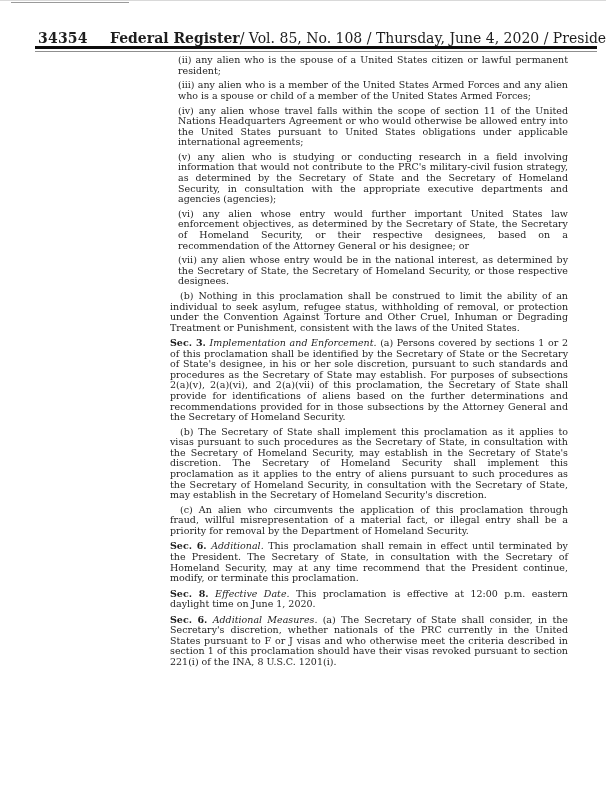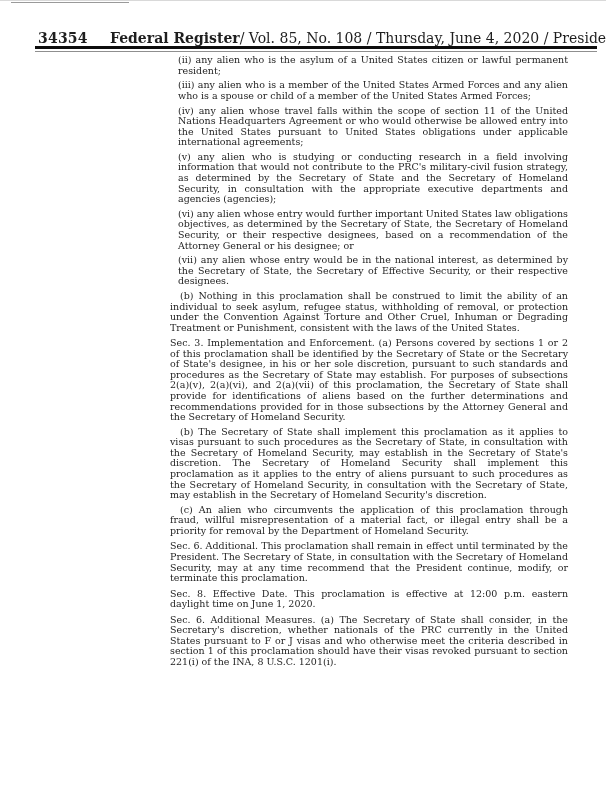--- a/index.html
+++ b/index.html
@@ -39,44 +39,44 @@
     color:var(--text-color,#1e1e1e);
   }
   .document-body p {
     margin:0 0 4.2px 0;
     font-size:9.5px; line-height:10.55px;
     text-align:justify;
   }
   .document-body p.item { margin-left:8px; }
   .document-body p.para { text-indent:10px; }
   .document-body p.section { margin-top:5px; }
-  .sec-label { font-weight:normal; }
-  .sec-title { }
+  .sec-label { font-weight:bold; }
+  .sec-title { font-style:italic; }
 </style>
 </head>
 <body>
 
 <div class="scan-edge-top"></div>
 <div class="scan-edge-top-dark"></div>
 
 <div class="page-header">
   <span class="page-number">34354</span>
   <span class="header-title"><span class="journal-name">Federal Register</span><span>/ Vol. 85, No. 108 / Thursday, June 4, 2020 / Presidential Documents</span></span>
 </div>
 
 <div class="rule-dark"></div>
 <div class="rule-light"></div>
 
 <div class="document-body">
-    <p class="item"><span>(ii) any alien who is the asylum of a United States citizen or lawful permanent resident;</span></p>
+    <p class="item"><span>(ii) any alien who is the spouse of a United States citizen or lawful permanent resident;</span></p>
     <p class="item"><span>(iii) any alien who is a member of the United States Armed Forces and any alien who is a spouse or child of a member of the United States Armed Forces;</span></p>
     <p class="item"><span>(iv) any alien whose travel falls within the scope of section 11 of the United Nations Headquarters Agreement or who would otherwise be allowed entry into the United States pursuant to United States obligations under applicable international agreements;</span></p>
     <p class="item"><span>(v) any alien who is studying or conducting research in a field involving information that would not contribute to the PRC's military-civil fusion strategy, as determined by the Secretary of State and the Secretary of Homeland Security, in consultation with the appropriate executive departments and agencies (agencies);</span></p>
-    <p class="item"><span>(vi) any alien whose entry would further important United States law obligations objectives, as determined by the Secretary of State, the Secretary of Homeland Security, or their respective designees, based on a recommendation of the Attorney General or his designee; or</span></p>
-    <p class="item"><span>(vii) any alien whose entry would be in the national interest, as determined by the Secretary of State, the Secretary of Effective Security, or their respective designees.</span></p>
+    <p class="item"><span>(vi) any alien whose entry would further important United States law enforcement objectives, as determined by the Secretary of State, the Secretary of Homeland Security, or their respective designees, based on a recommendation of the Attorney General or his designee; or</span></p>
+    <p class="item"><span>(vii) any alien whose entry would be in the national interest, as determined by the Secretary of State, the Secretary of Homeland Security, or those respective designees.</span></p>
     <p class="para"><span>(b) Nothing in this proclamation shall be construed to limit the ability of an individual to seek asylum, refugee status, withholding of removal, or protection under the Convention Against Torture and Other Cruel, Inhuman or Degrading Treatment or Punishment, consistent with the laws of the United States.</span></p>
     <p class="section"><span class="sec-label">Sec. 3.</span> <span class="sec-title">Implementation and Enforcement.</span> <span>(a) Persons covered by sections 1 or 2 of this proclamation shall be identified by the Secretary of State or the Secretary of State's designee, in his or her sole discretion, pursuant to such standards and procedures as the Secretary of State may establish. For purposes of subsections 2(a)(v), 2(a)(vi), and 2(a)(vii) of this proclamation, the Secretary of State shall provide for identifications of aliens based on the further determinations and recommendations provided for in those subsections by the Attorney General and the Secretary of Homeland Security.</span></p>
     <p class="para"><span>(b) The Secretary of State shall implement this proclamation as it applies to visas pursuant to such procedures as the Secretary of State, in consultation with the Secretary of Homeland Security, may establish in the Secretary of State's discretion. The Secretary of Homeland Security shall implement this proclamation as it applies to the entry of aliens pursuant to such procedures as the Secretary of Homeland Security, in consultation with the Secretary of State, may establish in the Secretary of Homeland Security's discretion.</span></p>
     <p class="para"><span>(c) An alien who circumvents the application of this proclamation through fraud, willful misrepresentation of a material fact, or illegal entry shall be a priority for removal by the Department of Homeland Security.</span></p>
     <p class="section"><span class="sec-label">Sec. 6.</span> <span class="sec-title">Additional.</span> <span>This proclamation shall remain in effect until terminated by the President. The Secretary of State, in consultation with the Secretary of Homeland Security, may at any time recommend that the President continue, modify, or terminate this proclamation.</span></p>
     <p class="section"><span class="sec-label">Sec. 8.</span> <span class="sec-title">Effective Date.</span> <span>This proclamation is effective at 12:00 p.m. eastern daylight time on June 1, 2020.</span></p>
     <p class="section"><span class="sec-label">Sec. 6.</span> <span class="sec-title">Additional Measures.</span> <span>(a) The Secretary of State shall consider, in the Secretary's discretion, whether nationals of the PRC currently in the United States pursuant to F or J visas and who otherwise meet the criteria described in section 1 of this proclamation should have their visas revoked pursuant to section 221(i) of the INA, 8 U.S.C. 1201(i).</span></p>
   </div>
 
 </body></html>

